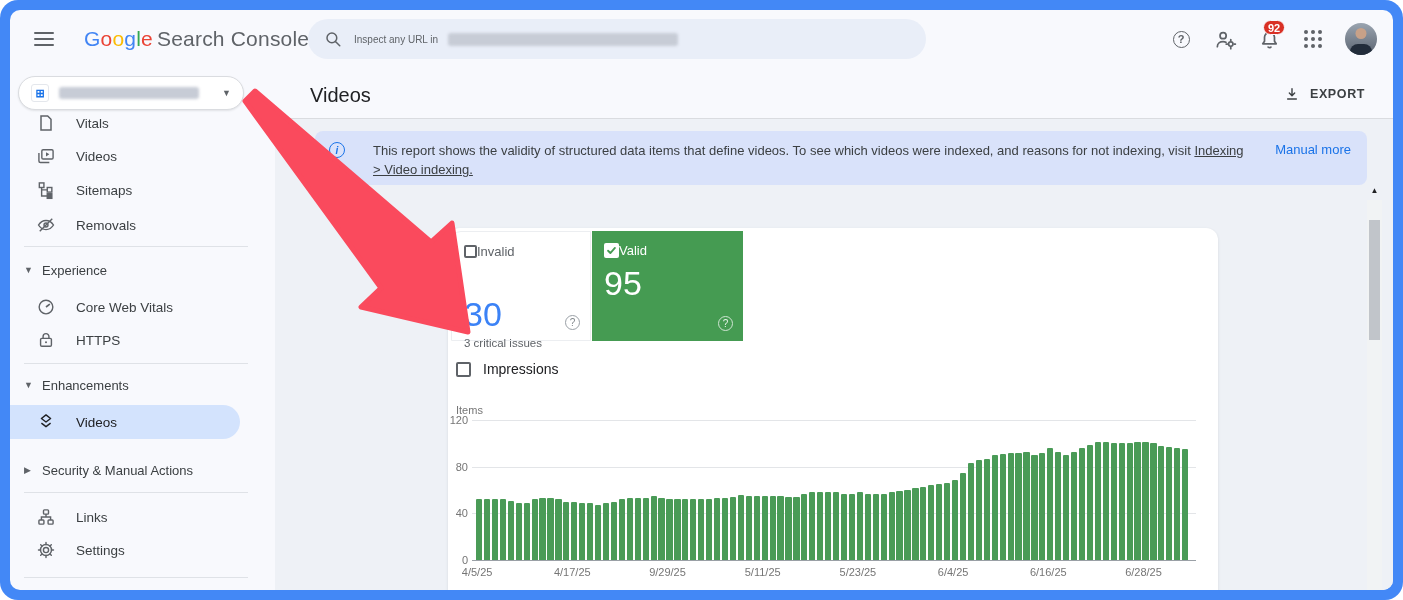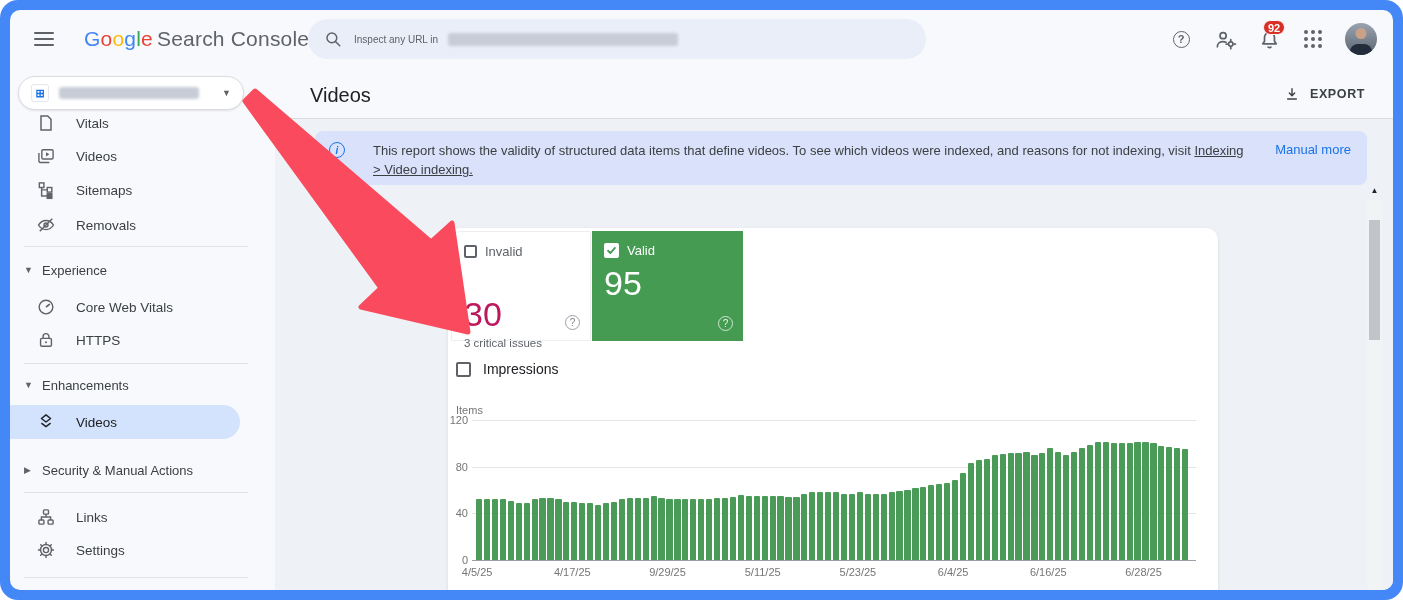--- a/index.html
+++ b/index.html
@@ -52,25 +52,25 @@
   .infoicon { width:16px; height:16px; border:1.5px solid #1a73e8; border-radius:50%; color:#1a73e8; font-size:10px; font-style:italic; font-weight:bold; display:flex; align-items:center; justify-content:center; margin-top:1px; flex:none; }
   .bannertext { margin-left:28px; width:880px; font-size:13px; line-height:19px; color:#3c4043; }
   .bannertext a { color:#3c4043; text-decoration:underline; cursor:pointer; }
   .learnmore { margin-left:auto; color:#1a73e8; font-size:13px; margin-top:1px; cursor:pointer; white-space:nowrap; }
 
   
   .card { position:absolute; left:438px; top:218px; width:770px; height:380px; background:#fff; border-radius:12px; box-shadow:0 1px 3px rgba(60,64,67,.12); }
   .tile { position:absolute; top:3px; height:110px; padding:12px 12px; cursor:pointer; }
   .tile-invalid { left:3px; width:140px; background:#fff; border:1px solid #eceef1; border-radius:10px 0 0 0; color:#5f6368; }
   .tile-valid { left:144px; width:151px; background:#459b52; color:#fff; }
-  .tile .cbrow { display:flex; align-items:center; gap:8px; font-size:13px; }
+  .tile .cbrow { display:flex; align-items:center; font-size:13px; }
   .cb { width:13px; height:13px; border:2px solid #5f6368; border-radius:2px; background:transparent; flex:none; }
   .cb-checked { border:none; background:#fff; width:15px; height:15px; display:flex; align-items:center; justify-content:center; }
   .tile .big { font-size:34px; margin-top:6px; font-weight:400; }
-  .tile-invalid .big { color:#be185d;margin-top:36px; }
+  .tile-invalid .big { color:#3b82f6;margin-top:36px; }
   .tile .sub { font-size:11.5px; margin-top:3px; color:#5f6368; }
   .qmark { position:absolute; right:10px; bottom:10px; width:15px; height:15px; border-radius:50%; font-size:10px; display:flex; align-items:center; justify-content:center; cursor:pointer; }
   .q-gray { border:1.4px solid #9aa0a6; color:#80868b; }
   .q-white { border:1.4px solid #cfe5d2; color:#eaf4ec; }
 
   .improw { position:absolute; left:8px; top:133px; display:flex; align-items:center; gap:12px; cursor:pointer; }
   .improw .cbbig { width:15px; height:15px; border:2px solid #5f6368; border-radius:2px; }
   .improw .lbl { font-size:14px; color:#202124; }
 
   

